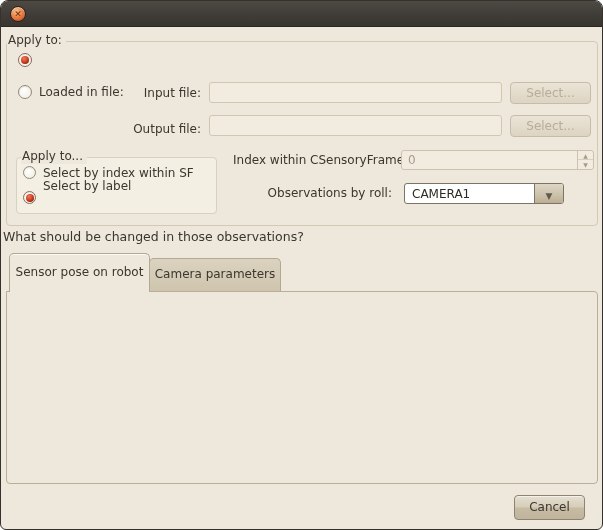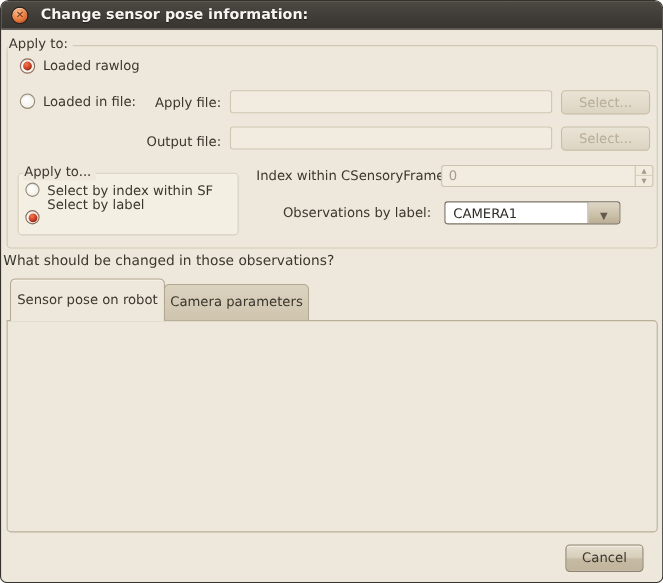--- a/index.html
+++ b/index.html
@@ -138,35 +138,33 @@
 </style>
 </head>
 <body>
 
 <div class="window">
 
   <div class="titlebar">
     <div class="close-btn">
       <span>✕</span>
     </div>
-    <div class="title-text">Change sensor pose information:</div>
   </div>
 
   <div class="content">
 
     <div class="frame abs" style="left:5px;top:14px;width:592px;height:185px;"></div>
     <div class="frame-label" style="left:6px;top:6px;">Apply to:</div>
 
     <div class="radio sel abs" style="left:17px;top:26px;"></div>
-    <div class="lbl abs" style="left:38px;top:26px;">Loaded rawlog</div>
 
     <div class="radio abs" style="left:17px;top:58px;"></div>
     <div class="lbl abs" style="left:38px;top:58px;">Loaded in file:</div>
 
-    <div class="lbl lbl-r abs" style="left:100px;top:59px;width:100px;">Apply file:</div>
+    <div class="lbl lbl-r abs" style="left:100px;top:59px;width:100px;">Input file:</div>
     <input class="tin abs" style="left: 208px; top: 55px; width: 293px; height: 21px;" disabled="" value="">
     <div class="btn dis abs" style="left:509px;top:55px;width:81px;height:22px;">Select...</div>
 
     <div class="lbl lbl-r abs" style="left:100px;top:95px;width:100px;">Output file:</div>
     <input class="tin abs" style="left: 208px; top: 88px; width: 293px; height: 21px;" disabled="" value="">
     <div class="btn dis abs" style="left:509px;top:88px;width:81px;height:22px;">Select...</div>
 
     <div class="groupbox abs" style="left:15px;top:130px;width:201px;height:57px;"></div>
     <div class="groupbox-label" style="left:20px;top:122px;">Apply to...</div>
 
@@ -178,21 +176,21 @@
 
     <div class="lbl abs" style="left:232px;top:126px;">Index within CSensoryFrame</div>
     <div class="spinbox abs" style="left:400px;top:123px;width:193px;height:20px;">
       <div class="spin-val">0</div>
       <div class="spin-btns">
         <div class="spin-up">▲</div>
         <div class="spin-down">▼</div>
       </div>
     </div>
 
-    <div class="lbl lbl-r abs" style="left:240px;top:159px;width:151px;">Observations by label:</div>
+    <div class="lbl lbl-r abs" style="left:240px;top:159px;width:151px;">Observations by roll:</div>
     <div class="combo abs" style="left:403px;top:156px;width:160px;height:21px;">
       <div class="combo-value">CAMERA1</div>
       <div class="combo-btn">
         <span>▼</span>
       </div>
     </div>
 
     <div class="question abs" style="left:2px;top:202px;">What should be changed in those observations?</div>
 
     <div class="tab active" style="left:8px;top:226px;width:141px;height:39px;line-height:36px;">Sensor pose on robot</div>

